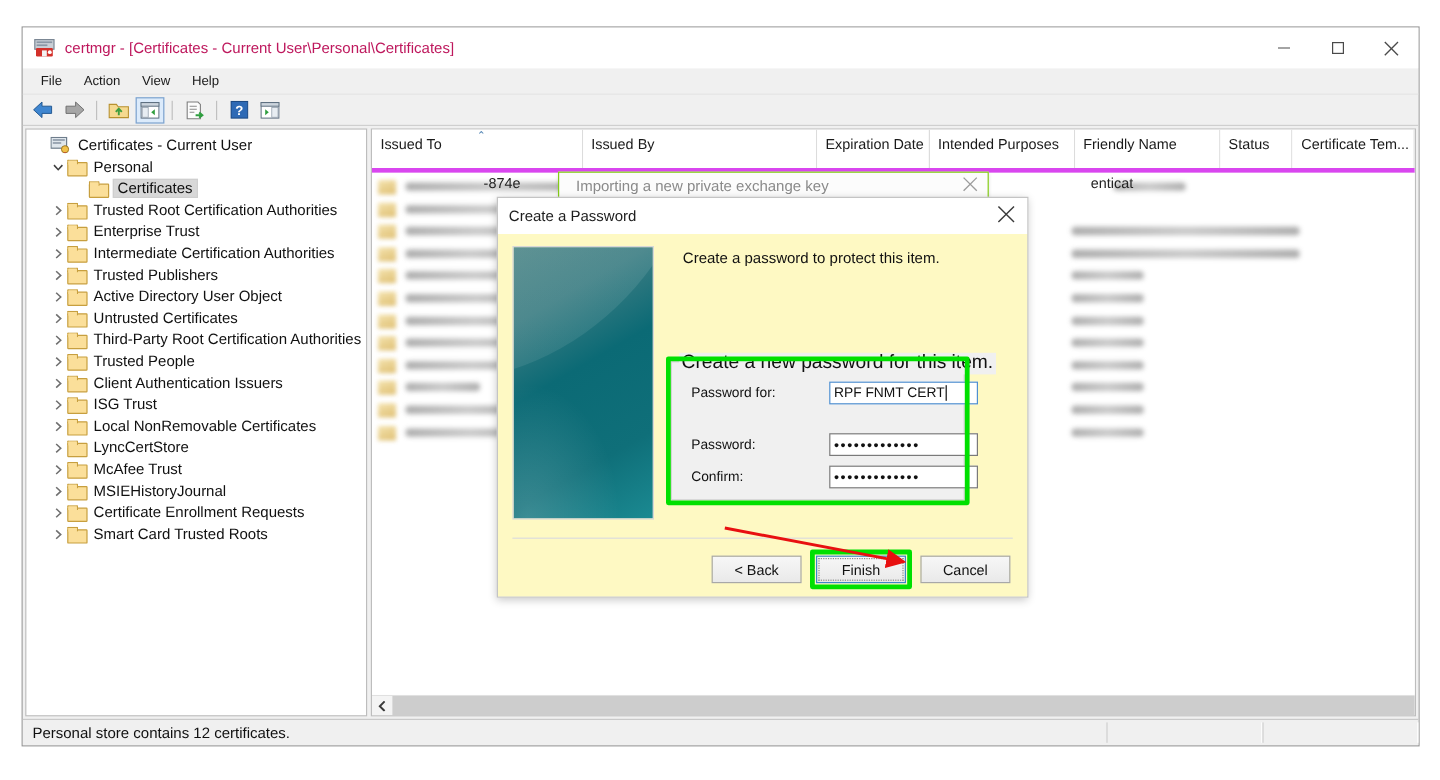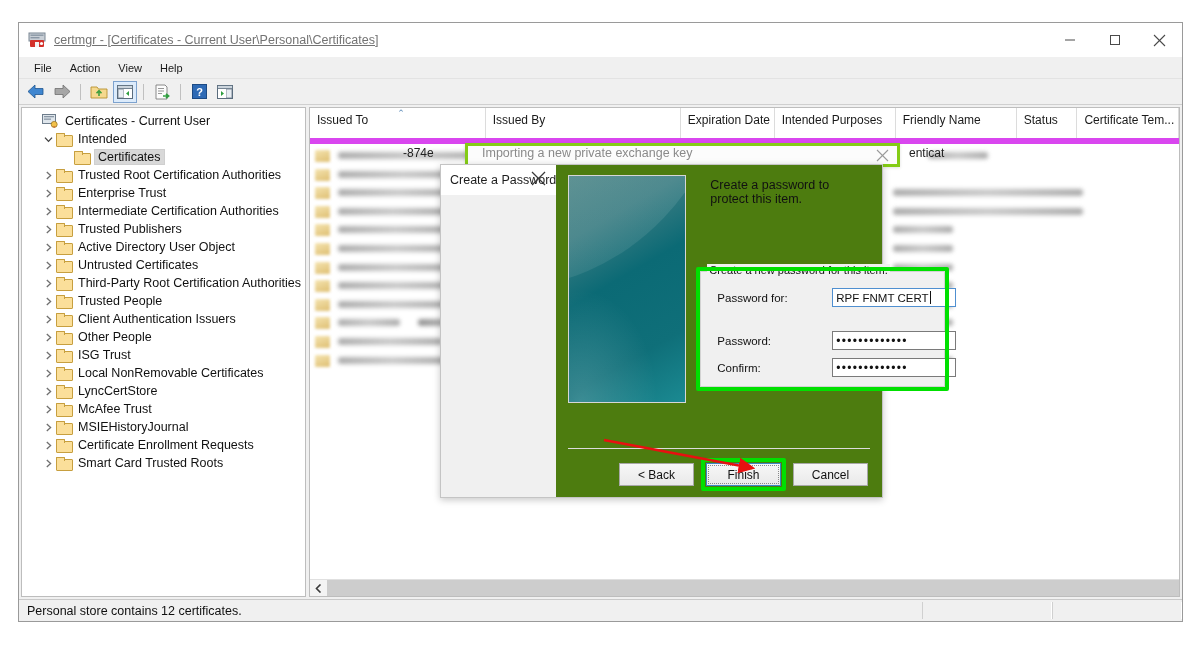--- a/index.html
+++ b/index.html
@@ -32,23 +32,22 @@
     display: flex; align-items: center;
     flex: none;
     position: relative;
   }
   .title-icon {
     width: 18px; height: 18px;
     margin-left: 9px; margin-right: 8px;
     position: relative; flex: none;
   }
   .title-text {
-    font-size: 12.5px; color: #737373;
+    font-size: 12.5px; color: #be185d;
     white-space: nowrap;
-    text-decoration: underline;
   }
   .caption-buttons {
     position: absolute; right: 0; top: 0;
     height: 34px; display: flex;
   }
   .cap-btn {
     width: 45px; height: 34px;
     display: flex; align-items: center; justify-content: center;
     color: #555; font-size: 13px;
   }
@@ -154,21 +153,21 @@
   .root-icon {
     width: 16px; height: 14px; flex: none; margin-right: 5px;
     position: relative;
   }
 
   
   .list-header {
     height: 36px; flex: none;
     display: flex;
     background: #ffffff;
-    border-bottom: 6px solid #d946ef;
+    border-bottom: 4px solid #d946ef;
   }
   .col {
     font-size: 12px; color: #1a1a1a;
     padding: 5px 0 0 7px;
     border-right: 1px solid #dcdcdc;
     position: relative;
     white-space: nowrap; overflow: hidden;
     background: #ffffff;
   }
   .sort-caret {
@@ -230,62 +229,62 @@
     width: 130px;
     border-left: 1px solid #d0d0d0;
     border-right: 1px solid #ffffff;
     margin: 2px 0;
   }
 
   
   .bgwin {
     position: absolute;
     left: 465px; top: 143px;
-    width: 435px; height: 24px;
+    width: 359px; height: 24px;
     background: #fcfcfc;
-    border: 3px solid #84cc16;
-    display: flex; 
+    border: 1px solid #84cc16;
+    display: flex; align-items: center;
     box-shadow: 0 1px 3px rgba(0,0,0,0.12);
   }
   .bgwin-title {
     font-size: 12.5px; color: #8a8a8a;
     margin-left: 14px; white-space: nowrap;
   }
   .bgwin-x {
     position: absolute; right: 8px; top: 3px;
     color: #9b9b9b; font-size: 13px;
   }
 
   
   .dlg {
     position: absolute;
-    left: 440px; top: 164px;
+    left: 414px; top: 164px;
     width: 443px; height: 334px;
     background: #f0f0f0;
     border: 1px solid #c4c4c4;
     box-shadow: 0 2px 7px rgba(0,0,0,0.22);
-    display: flex; flex-direction: row;
+    display: flex; flex-direction: column;
   }
   .dlg-title {
     height: 30px; flex: none;
     background: #ffffff;
     display: flex; align-items: center;
     position: relative;
   }
   .dlg-title-text {
     font-size: 12.5px; color: #1d1d1d;
     margin-left: 9px;
   }
   .dlg-x {
     position: absolute; right: 10px; top: 6px;
     color: #444;
   }
   .dlg-body {
     flex: 1; position: relative;
-    background: #4d7c0f;
+    background: #fef9c3;
     padding: 10px 12px 0 12px;
     display: flex;
   }
   .wiz-img {
     width: 118px; height: 228px; flex: none;
     border: 1px solid #d7d7d7;
     background:
       radial-gradient(120% 90% at 10% 100%, rgba(255,255,255,0.18) 0%, rgba(255,255,255,0) 55%),
       linear-gradient(150deg, #4d8486 0%, #3d7d83 22%, #0b6a75 45%, #0f6f79 75%, #1b8a92 100%);
     position: relative;
@@ -319,21 +318,21 @@
     pointer-events: none;
   }
   .group {
     position: absolute; inset: 4px;
     border: 1px solid #d3d3d3;
     background: #f0f0f0;
   }
   .group-legend {
     position: absolute; left: 6px; top: -8px;
     background: #f0f0f0;
-    font-size: 11px; color: #111;
+    font-size: 16px; color: #111;
     padding: 0 2px;
     white-space: nowrap;
   }
   .frow {
     position: absolute; display: flex; align-items: center; gap: 33px;
   }
   .flabel { font-size: 11.5px; color: #111; width: 82px; }
   .finput {
     width: 124px; height: 19px;
     background: #fff;
@@ -528,21 +527,21 @@
               <span class="tree-label">Certificates - Current User</span>
             </div>
             <div class="tree-row">
               <span style="width:14px;flex:none"></span>
               <span class="tw">
                 <svg width="9" height="9" viewBox="0 0 9 9">
                   <path d="M1 2.6 L4.5 6.4 L8 2.6" stroke="#3f3f3f" stroke-width="1.3" fill="none"></path>
                 </svg>
               </span>
               <span class="folder"></span>
-              <span class="tree-label">Intended</span>
+              <span class="tree-label">Personal</span>
             </div>
             <div class="tree-row selected">
               <span style="width:32px;flex:none"></span>
               <span class="tw"></span>
               <span class="folder"></span>
               <span class="tree-label">Certificates</span>
             </div>
             <div class="tree-row">
               <span style="width:14px;flex:none"></span>
               <span class="tw">
@@ -625,30 +624,20 @@
             </div>
             <div class="tree-row">
               <span style="width:14px;flex:none"></span>
               <span class="tw">
                 <svg width="9" height="9" viewBox="0 0 9 9">
                   <path d="M2.8 1 L6.6 4.5 L2.8 8" stroke="#6f6f6f" stroke-width="1.3" fill="none"></path>
                 </svg>
               </span>
               <span class="folder"></span>
               <span class="tree-label">Client Authentication Issuers</span>
-            </div>
-            <div class="tree-row">
-              <span style="width:14px;flex:none"></span>
-              <span class="tw">
-                <svg width="9" height="9" viewBox="0 0 9 9">
-                  <path d="M2.8 1 L6.6 4.5 L2.8 8" stroke="#6f6f6f" stroke-width="1.3" fill="none"></path>
-                </svg>
-              </span>
-              <span class="folder"></span>
-              <span class="tree-label">Other People</span>
             </div>
             <div class="tree-row">
               <span style="width:14px;flex:none"></span>
               <span class="tw">
                 <svg width="9" height="9" viewBox="0 0 9 9">
                   <path d="M2.8 1 L6.6 4.5 L2.8 8" stroke="#6f6f6f" stroke-width="1.3" fill="none"></path>
                 </svg>
               </span>
               <span class="folder"></span>
               <span class="tree-label">ISG Trust</span>

